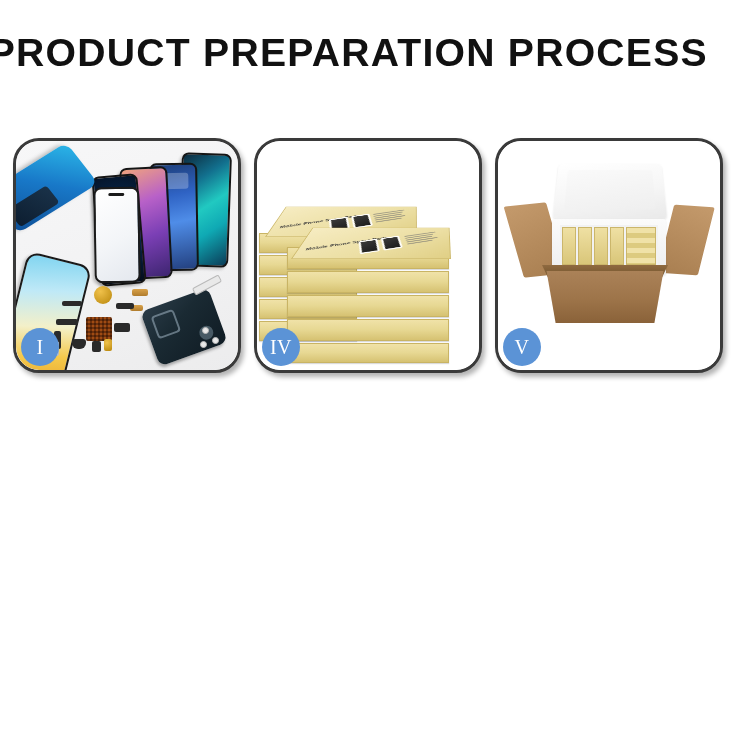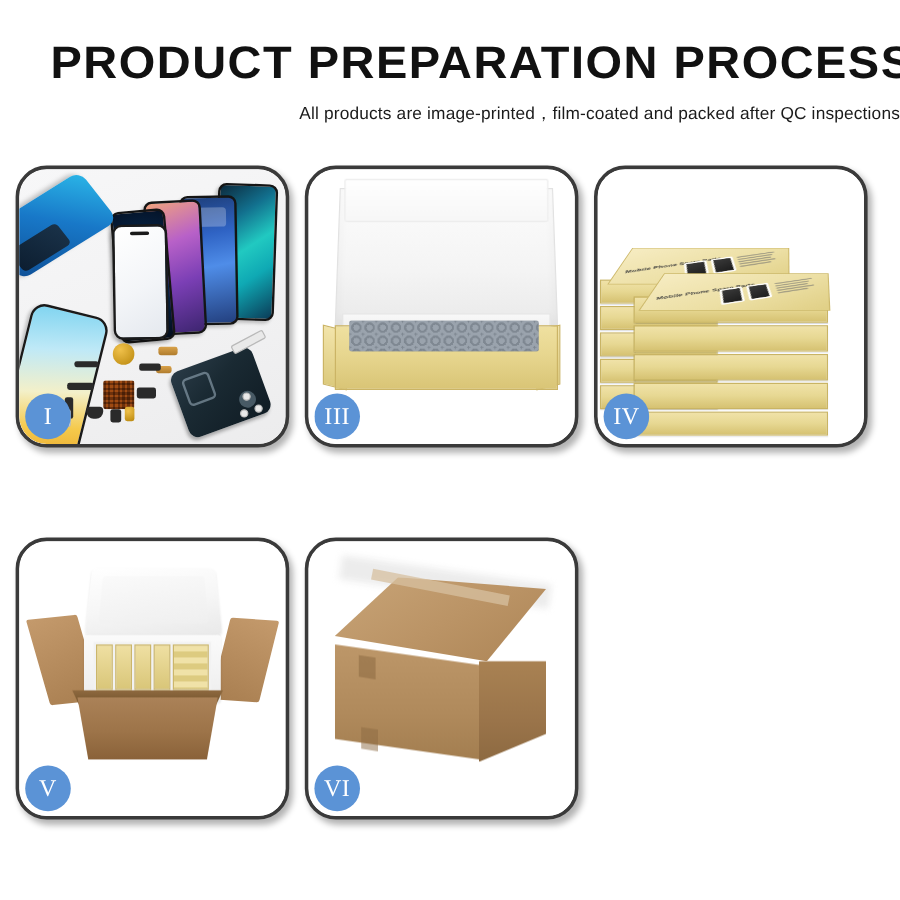--- a/index.html
+++ b/index.html
@@ -21,21 +21,21 @@
     height: 750px;
     background: #ffffff;
   }
 
   
   .header {
     position: absolute;
     top: 34px;
     left: 0;
     width: 750px;
-    text-align: right;
+    text-align: left;
   }
   .title {
     font-family: "Liberation Sans", sans-serif;
     font-size: 38px;
     font-weight: 700;
     letter-spacing: 1.2px;
     color: #111111;
     line-height: 1;
     margin: 0;
     white-space: nowrap;
@@ -484,21 +484,20 @@
     transform: rotate(8deg);
   }
 </style>
 </head>
 <body>
 
 <div id="page">
 
   <div class="header">
     <div class="title">PRODUCT PREPARATION PROCESS</div>
-    <div class="subtitle">All products are image-printed，film-coated and packed after QC inspections</div>
   </div>
 
   <div class="grid">
 
     <div class="panel">
       <div class="panel-stage">
         <div class="p1-bg"></div>
 
         <div class="ph ph-teal"></div>
         <div class="ph ph-blue"></div>
@@ -524,33 +523,20 @@
         <div class="cmp" style="left:100px;top:162px;width:18px;height:6px;"></div>
         <div class="cmp cmp-white" style="left:186px;top:186px;width:5px;height:5px;border-radius:50%;"></div>
         <div class="cmp cmp-white" style="left:196px;top:196px;width:5px;height:5px;border-radius:50%;"></div>
         <div class="cmp cmp-white" style="left:184px;top:200px;width:5px;height:5px;border-radius:50%;"></div>
         <div class="cmp cmp-white" style="left:176px;top:140px;width:28px;height:6px;transform:rotate(-28deg);"></div>
       </div>
       <div class="badge">I</div>
     </div>
 
 
-    <div class="panel">
-      <div class="panel-stage">
-        <div class="p3-bg"></div>
-        <div class="box3-lid"></div>
-        <div class="box3-lid-top"></div>
-        <div class="box3-flap-l"></div>
-        <div class="box3-flap-r"></div>
-        <div class="box3-foam"></div>
-        <div class="box3-base"></div>
-        <div class="box3-base-inner"></div>
-      </div>
-      <div class="badge">III</div>
-    </div>
 
     <div class="panel">
       <div class="panel-stage">
         <div class="p4-bg"></div>
         <div class="stack">
 
           <div class="gbox" style="left:0px;  top:78px;  width:96px; height:18px;"></div>
           <div class="gbox" style="left:0px;  top:100px; width:96px; height:18px;"></div>
           <div class="gbox" style="left:0px;  top:122px; width:96px; height:18px;"></div>
           <div class="gbox" style="left:0px;  top:144px; width:96px; height:18px;"></div>
@@ -610,28 +596,15 @@
           <span class="gold-slab"></span>
           <span class="gold-slab"></span>
           <span class="gold-slab flat"></span>
         </div>
         <div class="carton-rim"></div>
         <div class="carton-body"></div>
       </div>
       <div class="badge">V</div>
     </div>
 
-    <div class="panel">
-      <div class="panel-stage">
-        <div class="p6-bg"></div>
-        <div class="c6-shadow"></div>
-        <div class="c6-top"></div>
-        <div class="c6-tape"></div>
-        <div class="c6-front"></div>
-        <div class="c6-side"></div>
-        <div class="c6-seam"></div>
-        <div class="c6-seam2"></div>
-      </div>
-      <div class="badge">VI</div>
-    </div>
 
   </div>
 </div>
 
 </body></html>

